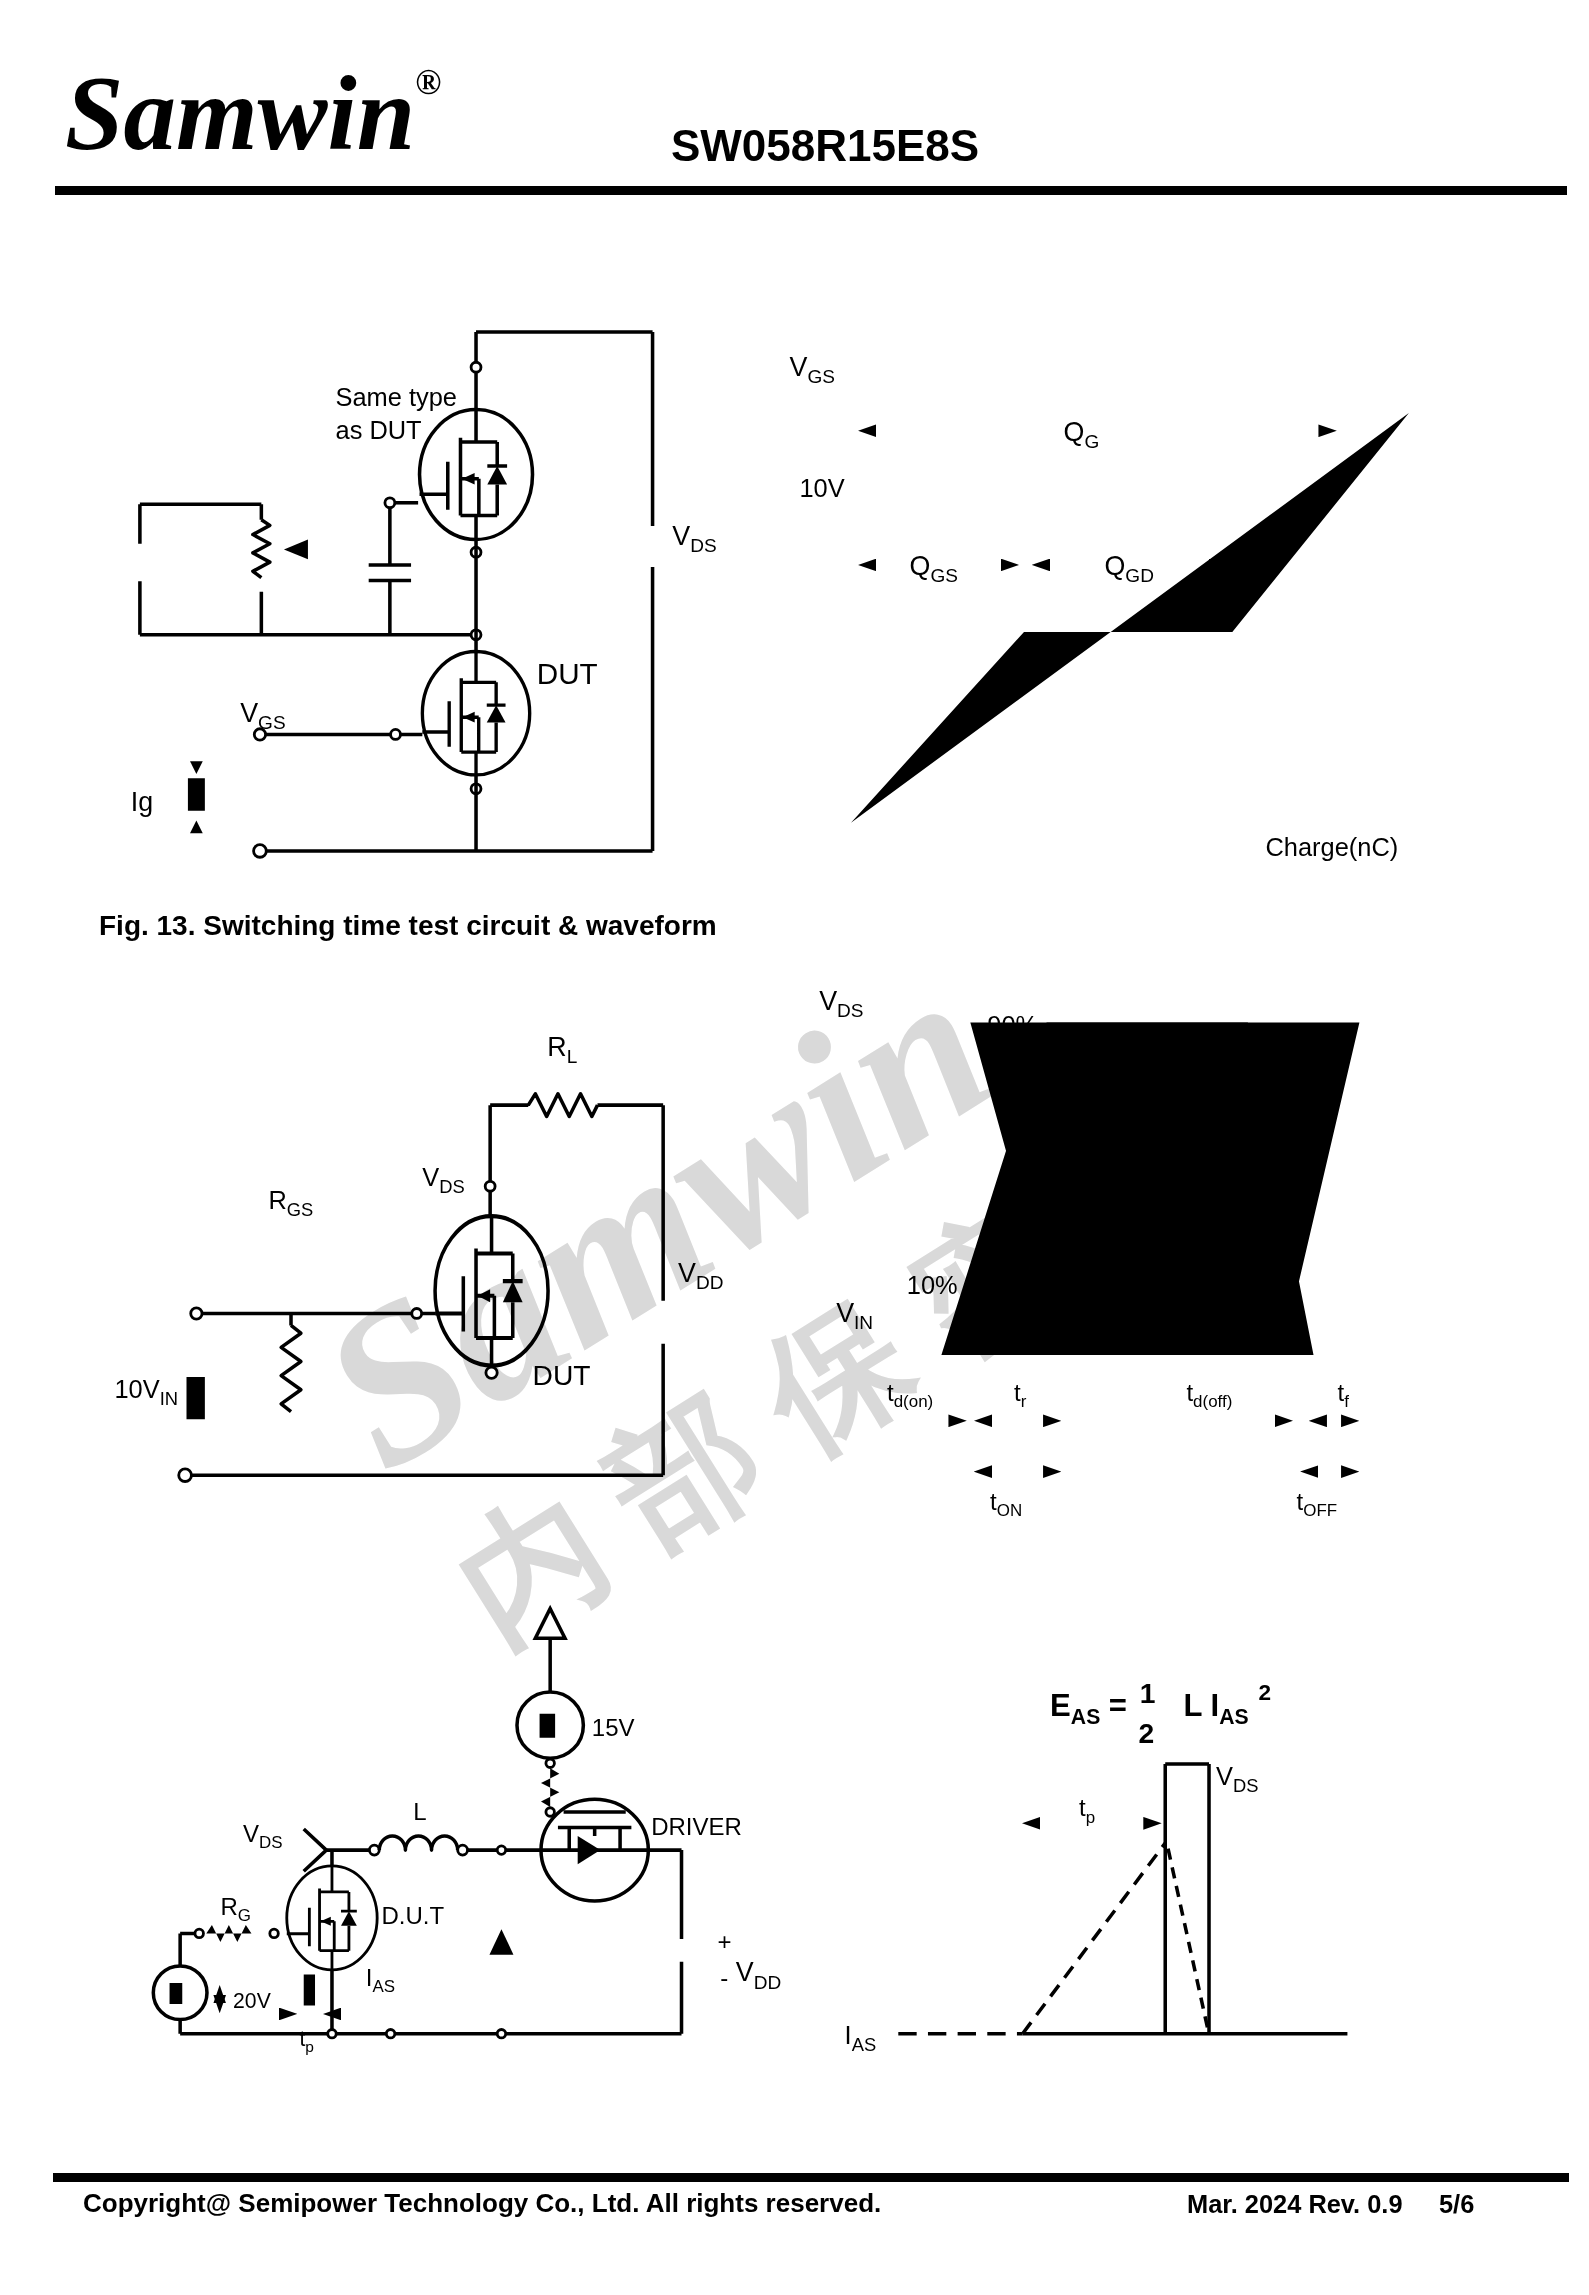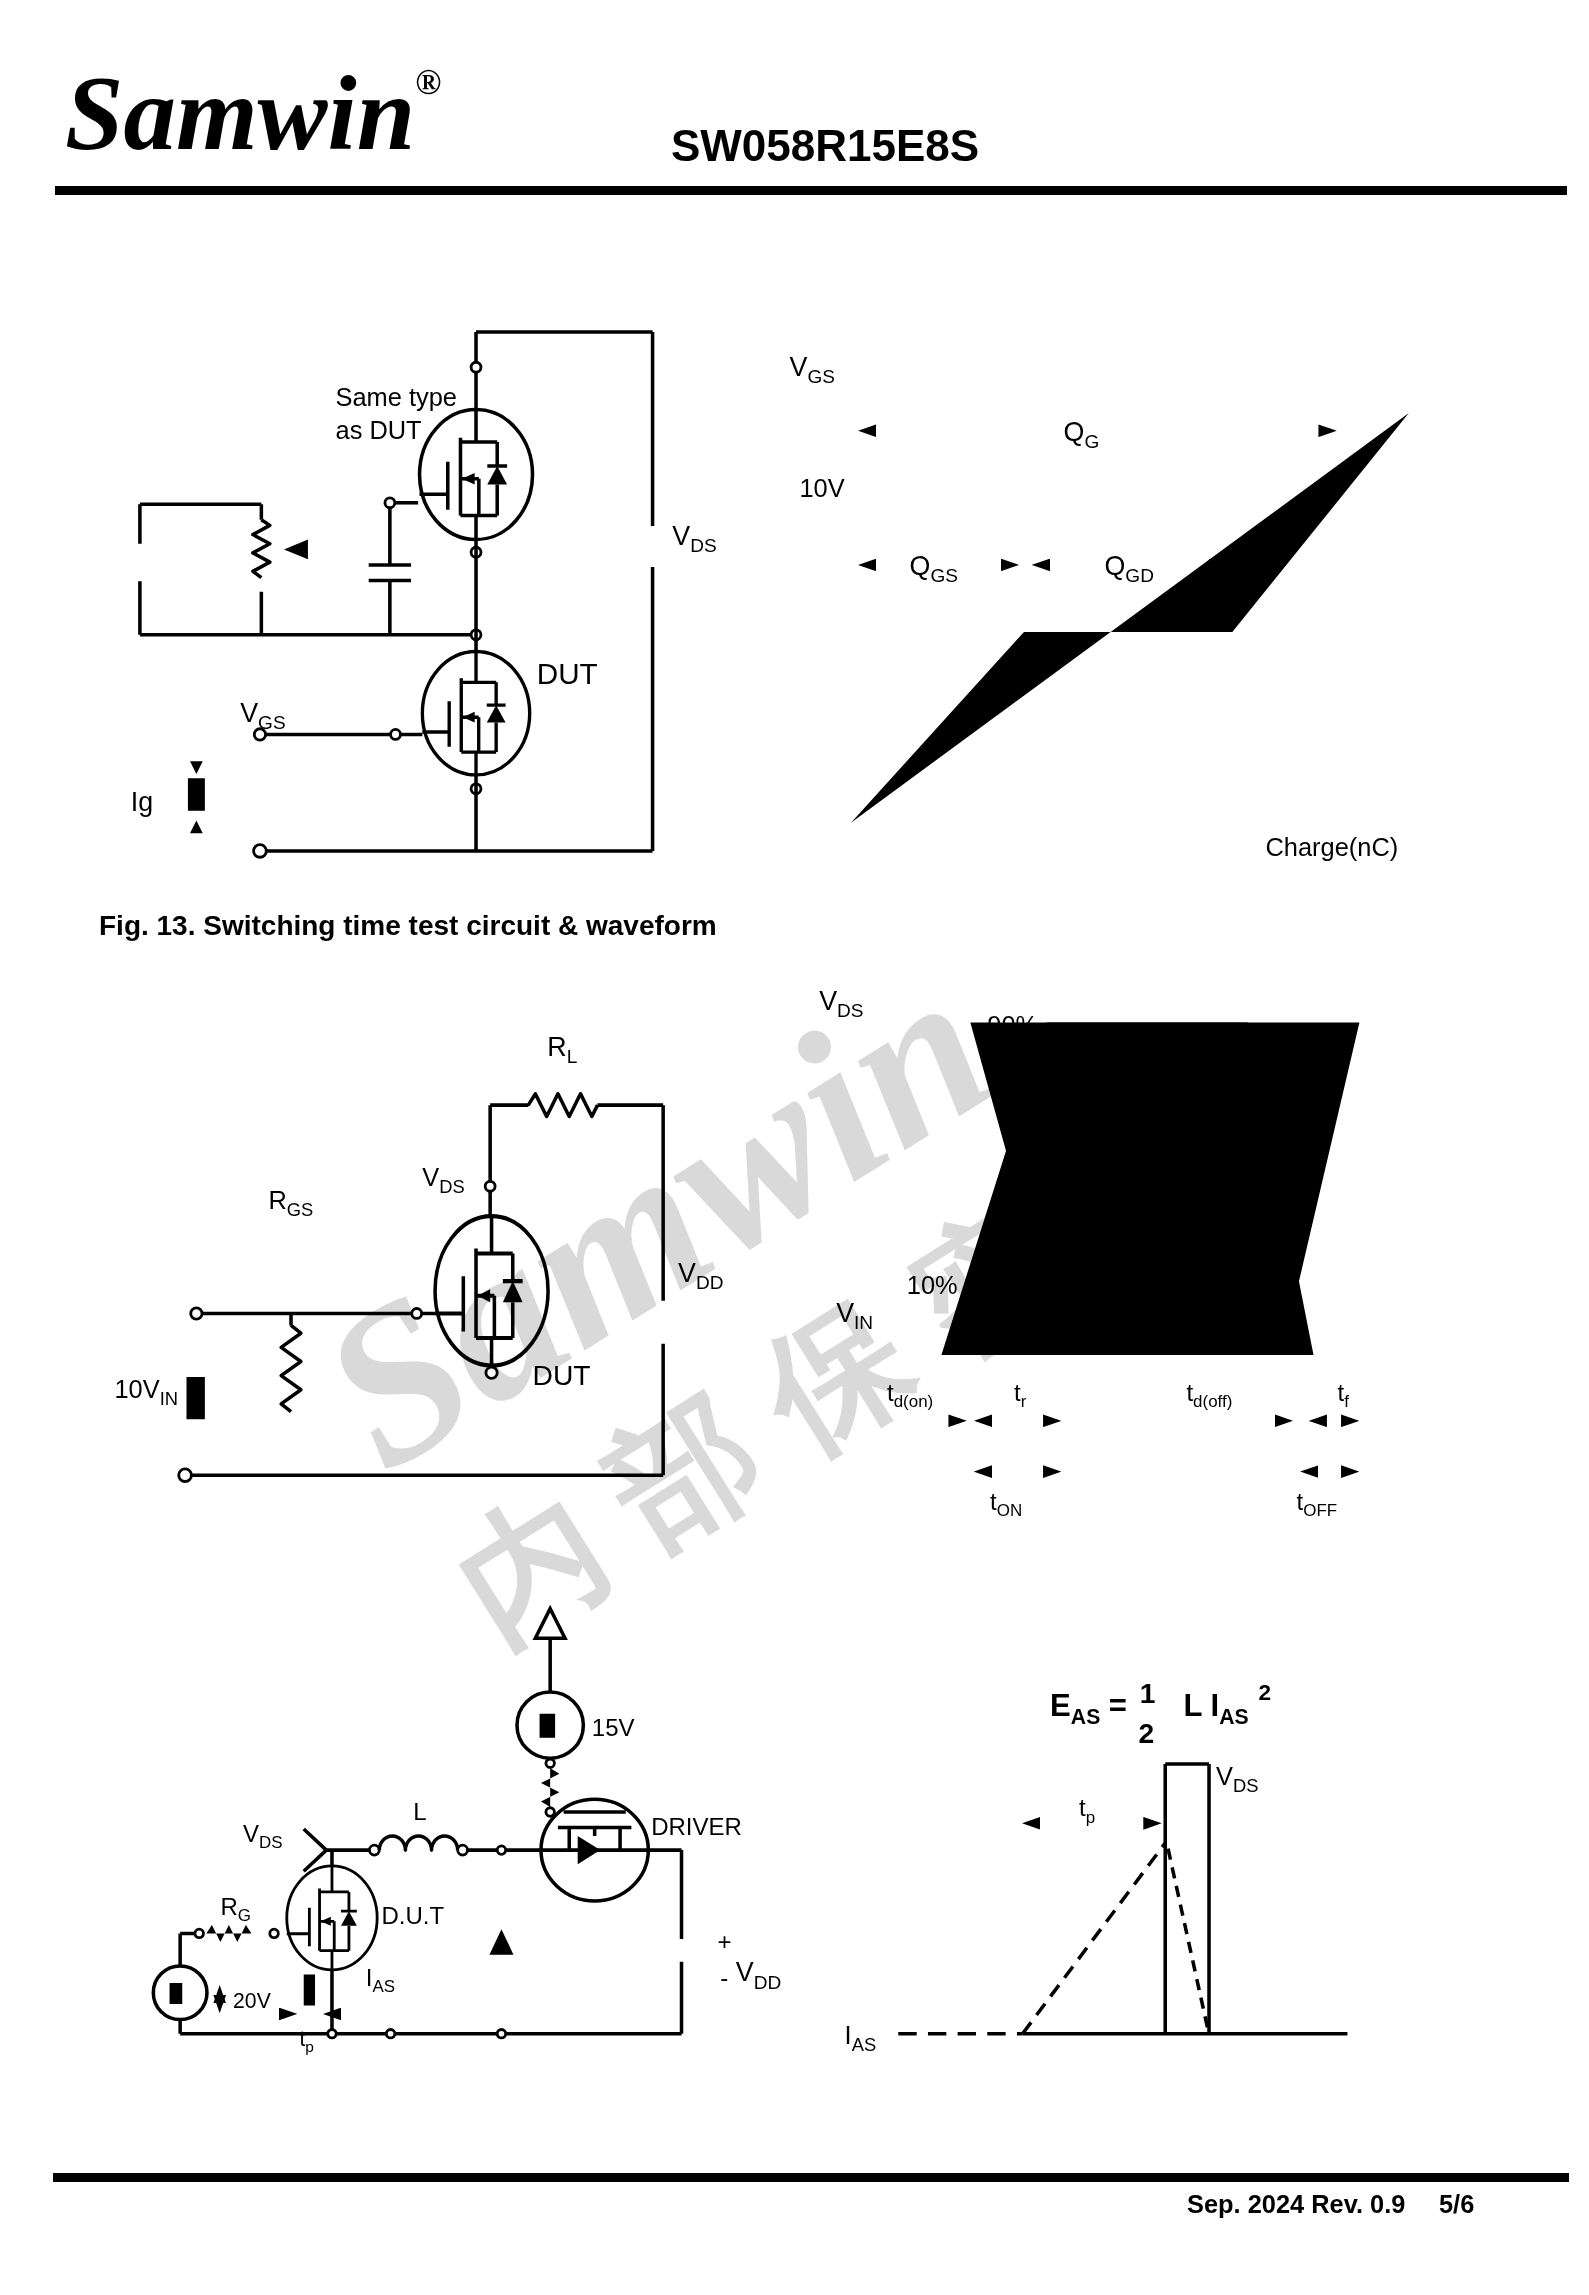--- a/index.html
+++ b/index.html
@@ -286,17 +286,18 @@
       <text x="1196" y="2894" font-size="36"><tspan>I</tspan><tspan dy="10" font-size="26">AS</tspan></text>
 
       <path class="w3" d="M1438,2560 L1438,2604"></path>
       <path class="w3" d="M1502,2582 L1448,2582" marker-end="url(#ah)"></path>
       <path class="w3" d="M1582,2582 L1644,2582" marker-end="url(#ah)"></path>
       <text x="1528" y="2572" font-size="34"><tspan>t</tspan><tspan dy="9" font-size="24">p</tspan></text>
     </g>
   </svg>
 
   <div class="hf bar-bottom"></div>
-  <div class="hf daterev">Sep. 2024 Rev. 0.9</div>
+  <div class="hf copyright">Copyright@ Semipower Technology Co., Ltd. All rights reserved.</div>
+  <div class="hf daterev">Mar. 2024 Rev. 0.9</div>
   <div class="hf pageno">5/6</div>
 
 </div>
 
 
 </body></html>

